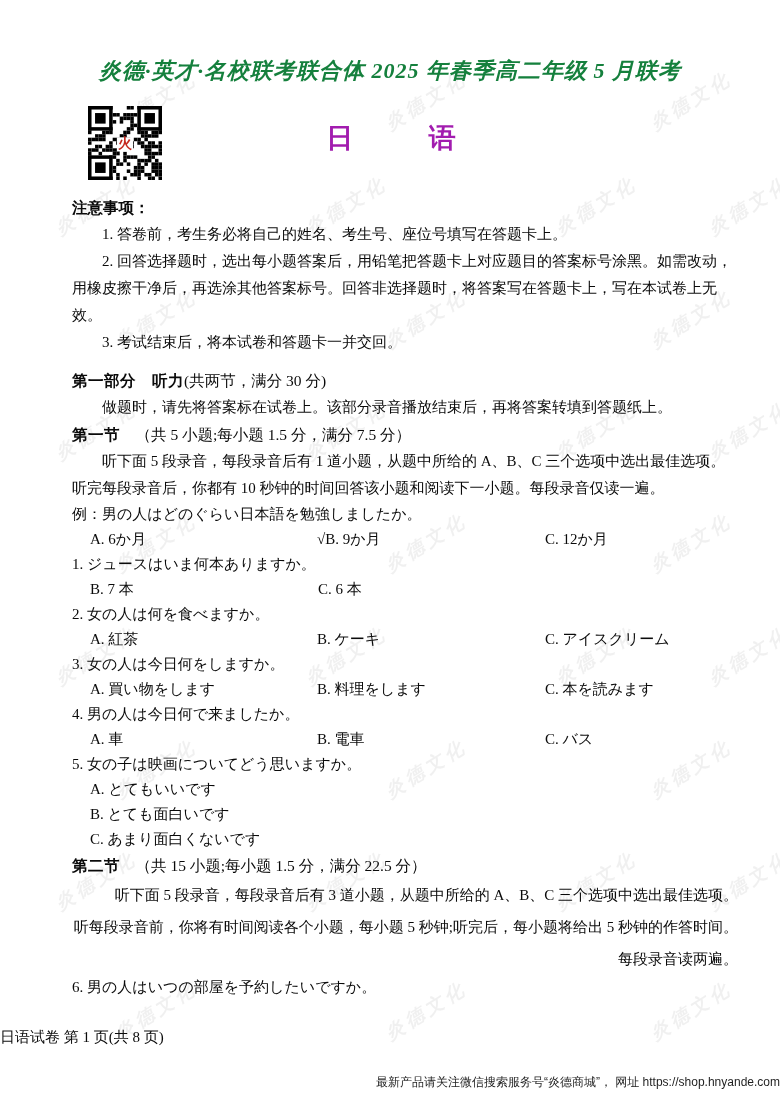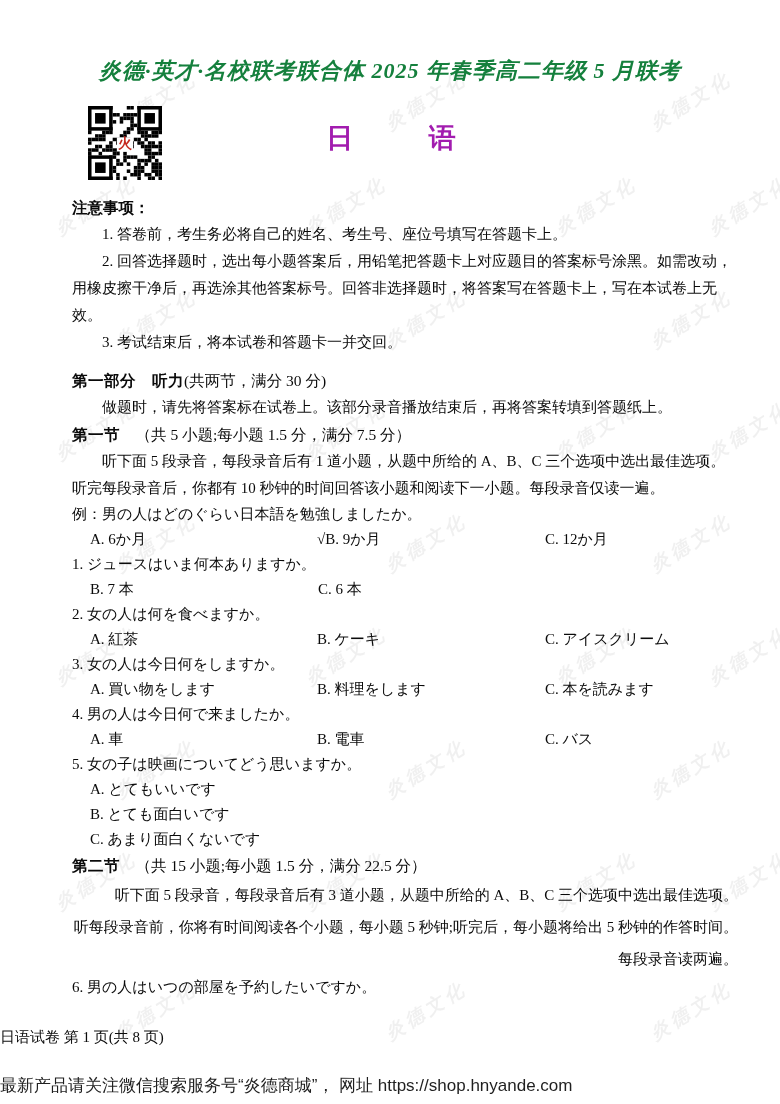--- a/index.html
+++ b/index.html
@@ -55,23 +55,23 @@
   .opt-row .c0{width:227px;}
   .opt-row .c1{width:228px;}
   .opt-row .c2{flex:1;}
   .opt-line{padding-left:18px;line-height:25px;}
   
   .page-label{
     position:absolute;top:1028px;left:0;width:100%;text-align:left;
     font-size:15px;color:#0a0a0a;z-index:1;
   }
   .promo{
-    position:absolute;top:1074px;left:0;width:100%;text-align:left;
+    position:absolute;top:1074px;left:0;width:100%;text-align:right;
     font-family:"Liberation Sans","DejaVu Sans",sans-serif;
-    font-size:17px;color:#1f1f1f;z-index:2;
+    font-size:12px;color:#1f1f1f;z-index:2;
   }
 </style>
 </head>
 <body>
 
 <div class="page">
 
   <div class="watermark-layer" id="wm-layer">
       <span class="wm" style="left: 110px; top: 88px;">炎德文化</span>
       <span class="wm" style="left: 380px; top: 88px;">炎德文化</span>

